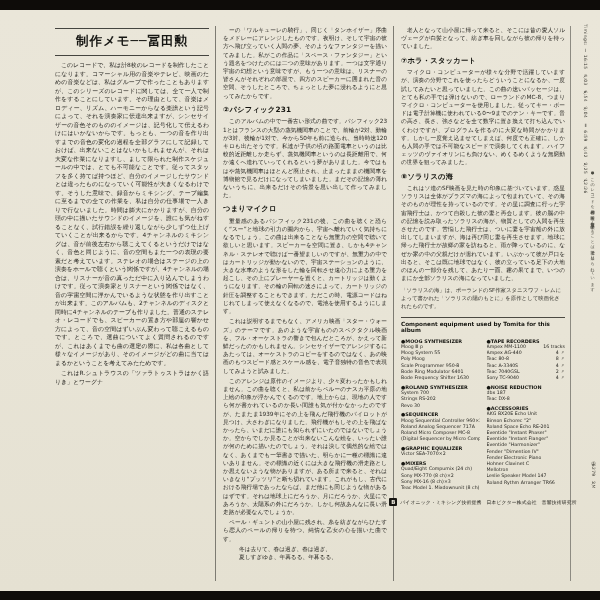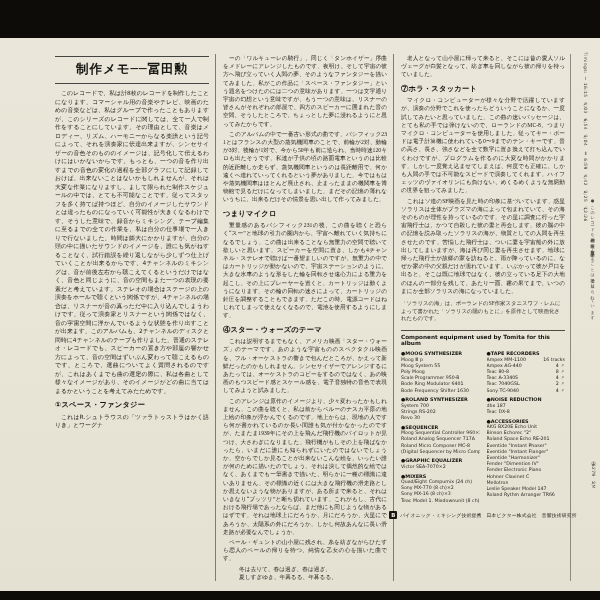--- a/index.html
+++ b/index.html
@@ -5,42 +5,41 @@
   html,body{margin:0;padding:0;}
   body{
     width:600px;height:600px;overflow:hidden;position:relative;
     background:#0e0c09;
     font-family:"DejaVu Sans",sans-serif;
     -webkit-font-smoothing:antialiased;
   }
   .paper{
     position:absolute;left:0;right:0;top:10px;bottom:9px;
     background:linear-gradient(180deg,#eae6d9 0%,#e8e4d6 55%,#e5e1d2 100%);
-    margin-top:28px;
   }
   .content{
     position:absolute;left:55px;top:16px;width:516px;bottom:10px;
     display:flex;color:#201f1b;
   }
   .col{box-sizing:border-box;}
   .col1{width:160px;padding-right:6px;}
   .col2{width:178px;border-left:1px solid #7d7b72;padding:0 6px 0 7px;}
   .col3{width:178px;border-left:1px solid #7d7b72;border-right:1px solid #8d8b82;padding:0 5px 0 7px;}
   .title{
     font-size:12.5px;font-weight:bold;text-align:center;letter-spacing:1px;
     border-top:1px solid #454540;border-bottom:1px solid #454540;
     padding:4px 0 5px;margin:2px 0 5px;color:#151512;
     font-family:"DejaVu Serif",serif;
   }
   .blocks{font-size:5.9px;line-height:1.44;}
   .b-p{margin:0 0 2px;text-align:justify;word-break:break-all;text-indent:6px;}
   .b-h{font-weight:bold;font-size:7.3px;margin:5px 0 2px;letter-spacing:.2px;color:#14140f;}
   .b-v{padding-left:16px;line-height:1.5;}
   .b-note{font-size:5.4px;margin-top:5px;line-height:1.4;word-break:break-all;color:#33322c;}
-  .col2 .blocks,.col3 .blocks{font-size:5.7px;font-family:Liberation Serif, serif;}
+  .col2 .blocks,.col3 .blocks{font-size:5.7px;}
   .equipment{margin-top:7px;border-top:1.5px solid #4c4a43;padding-top:3px;}
   .eq-header{font-weight:bold;font-size:5.7px;margin-bottom:2px;color:#14140f;}
   .eq-cols{display:flex;gap:7px;}
   .eq-col{flex:1;min-width:0;}
   .eq-cat{font-weight:bold;font-size:4.9px;margin-top:2.5px;line-height:1.3;color:#14140f;}
   .eq-item{font-size:4.7px;line-height:1.32;display:flex;justify-content:space-between;color:#2a2924;}
   .eq-item .nm{white-space:nowrap;overflow:hidden;}
   .eq-item .nt{white-space:nowrap;padding-left:3px;}
   .footer{display:flex;align-items:center;justify-content:center;gap:3px;margin-top:7px;}
   .logo{width:8px;height:8px;background:#161511;color:#e9e6da;font-size:5.5px;font-weight:bold;
@@ -56,45 +55,45 @@
 <body>
 
 <div class="paper">
 
   <div class="content">
 
     <div class="col col1">
       <div class="title">制作メモ──冨田勲</div>
       <div class="blocks">
           <div class="b-p">このレコードで、私は計8枚のレコードを制作したことになります。コマーシャル用の音楽やテレビ、映画のための音楽などは、私はグループで作ったこともありますが、このシリーズのレコードに関しては、全て一人で制作をすることにしています。その理由として、音楽はメロディー、リズム、ハーモニーからなる楽譜という記号によって、それを演奏家に伝達出来ますが、シンセサイザーの音色そのもののイメージは、記号化して伝えるわけにはいかないからです。もっとも、一つの音を作り出すまでの音色の変化の過程を全部グラフにして記録しておけば、出来ないことはないかもしれませんが、それは大変な作業になりますし、まして限られた制作スケジュールの中では、とても不可能なことです。従ってスタッフを多く持てば持つほど、自分のイメージしたサウンドとは違ったものになっていく可能性が大きくなるわけです。そうした意味で、録音からミキシング、テープ編集に至るまでの全ての作業を、私は自分の仕事場で一人きりで行ないました。時間は膨大にかかりますが、自分の頭の中に描いたサウンドのイメージを、誰にも気がねすることなく、試行錯誤を繰り返しながら少しずつ仕上げていくことが出来るからです。4チャンネルのミキシングは、音が前後左右から聴こえてくるというだけではなく、音色と同じように、音の空間もまた一つの表現の要素だと考えています。ステレオの場合はステージの上の演奏をホールで聴くという関係ですが、4チャンネルの場合は、リスナーが音の真っただ中に入り込んでしまうわけです。従って演奏家とリスナーという関係ではなく、音の宇宙空間に浮かんでいるような状態を作り出すことが出来ます。このアルバムも、2チャンネルのディスクと同時に4チャンネルのテープも作りました。普通のステレオ・レコードでも、スピーカーの置き方や部屋の響かせ方によって、音の空間はずいぶん変わって聴こえるものです。ところで、選曲についてよく質問されるのですが、これはあくまでも曲の選定の際に、私は各曲として様々なイメージがあり、そのイメージがどの曲に当てはまるかということを考えてみたためです。</div>
-          <div class="b-h">①スペース・ファンタジー</div>
           <div class="b-p">これはR.シュトラウスの「ツァラトゥストラはかく語りき」とワーグナ</div>
         </div>
     </div>
 
     <div class="col col2">
       <div class="blocks">
           <div class="b-p">ーの「ワルキューレの騎行」、同じく「タンホイザー」序曲をメドレーにアレンジしたものです。夜明け、そして宇宙の彼方へ飛び立っていく人間の夢、そのようなファンタジーを描いてみました。私がこの作品に「スペース・ファンタジー」という題名をつけたのには二つの意味があります。一つは文字通り宇宙の幻想という意味ですが、もう一つの意味は、リスナーの皆さんがそれぞれの部屋で、四方のスピーカーに囲まれた音の空間、そうしたところで、ちょっとした夢に浸れるようにと思ってみたからです。</div>
+          <div class="b-h">②パシフィック231</div>
           <div class="b-p">このアルバムの中で一番古い形式の曲です。パシフィック231とはフランスの大型の蒸気機関車のことで、前輪が2対、動輪が3対、後輪が1対で、今から50年も前に造られ、当時時速120キロも出たそうです。私達が子供の頃の路面電車というのは比較的近距離しか走らず、蒸気機関車というのは長距離用で、何か遠くへ連れていってくれるという夢がありました。今ではもはや蒸気機関車はほとんど廃止され、止まったままの機関車を博物館で見るだけになってしまいました。まだその記憶の薄れないうちに、出来るだけその情景を思い出して作ってみました。</div>
           <div class="b-h">つまりマイクロ</div>
           <div class="b-p">重量感のあるパシフィック231の後、この曲を聴くと恐らく“スー”と地球の引力の圏内から、宇宙へ離れていく気持ちになるでしょう。この曲は出来ることなら無重力の空間で聴いて欲しいと思います。スピーカーを空間に置き、しかも4チャンネル・ステレオで聴けば一番望ましいのですが、無重力の中ではカートリッジが動かないので、宇宙ステーションのように、大きな水車のような形をした輪を回転させ遠心力による重力を起こし、その上にプレーヤーを置くと、カートリッジは動くようになります。その輪の回転の速さによって、カートリッジの針圧を調整することもできます。ただこの時、電源コードはねじれてしまって使えなくなるので、電池を使用するようにします。</div>
-          <div class="b-h">④スター・ウォーズのテーマ</div>
           <div class="b-p">これは説明するまでもなく、アメリカ映画「スター・ウォーズ」のテーマです。あのような宇宙もののスペクタクル映画を、フル・オーケストラの響きで包んだところが、かえって新鮮だったのかもしれません。シンセサイザーでアレンジするにあたっては、オーケストラのコピーをするのではなく、あの映画のもつスピード感とスケール感を、電子音独特の音色で表現してみようと試みました。</div>
           <div class="b-p">このアレンジは原作のイメージより、少々変わったかもしれません。この曲を聴くと、私は前からペルーのナスカ平原の地上絵の印象が浮かんでくるのです。地上からは、現地の人ですら何が書かれているのか長い間誰も気が付かなかったのですが、たまたま1939年にその上を飛んだ飛行機のパイロットが見つけ、大さわぎになりました。飛行機がもしその上を飛ばなかったら、いまだに誰にも知られずにいたのではないでしょうか。空からでしか見ることが出来ないこんな絵を、いったい誰が何のために描いたのでしょう。それは決して偶然的な絵ではなく、あくまでも一筆書きで描いた、明らかに一種の標識に違いありません。その標識の近くには大きな飛行機の滑走路としか思えないような物がありますが、ある所まで来ると、それはいきなり“プッツリ”と断ち切れています。これがもし、古代における飛行場であったならば、まだ他にも同じような物があるはずです。それは地球上にだろうか、月にだろうか、火星にであろうか、太陽系の外にだろうか。しかし何故あんなに長い滑走路が必要なんでしょうか。</div>
           <div class="b-p">ペール・ギュントの山小屋に残され、糸を紡ぎながらひたすら恋人のペールの帰りを待つ、純情な乙女の心を描いた曲です。</div>
           <div class="b-v">冬は去りて、春は過ぎ、春は過ぎ、</div>
           <div class="b-v">夏しすぎゆき、年暮るる、年暮るる、</div>
         </div>
     </div>
 
     <div class="col col3">
       <div class="blocks">
           <div class="b-p">老人となって山小屋に帰って来ると、そこには昔の愛人ソルヴェーグが白髪となって、紡ぎ車を回しながら彼の帰りを待っていました。</div>
           <div class="b-h">⑦ホラ・スタッカート</div>
           <div class="b-p">マイクロ・コンピューターが様々な分野で活躍していますが、演奏の分野でこれを使ったらどういうことになるか、一度試してみたいと思っていました。この曲の速いパッセージは、とても私の手では弾けないので、ローランドのMC-8、つまりマイクロ・コンピューターを使用しました。従ってキー・ボードは電子計算機に使われている0〜9までのテン・キーです。音の高さ、長さ、強さなどを全て数字に置き換えて打ち込んでいくわけですが、プログラムを作るのに大変な時間がかかります。しかし一度覚え込ませてしまえば、何度でも正確に、しかも人間の手では不可能なスピードで演奏してくれます。ハイフェッツのヴァイオリンにも負けない、めくるめくような無窮動の世界を狙ってみました。</div>
+          <div class="b-h">⑧ソラリスの海</div>
           <div class="b-p">これはソ連のSF映画を見た時の印象に基づいています。惑星ソラリスは全体がプラズマの海によって包まれていて、その海そのものが理性を持っているのです。その星に調査に行った宇宙飛行士は、かつて自殺した彼の妻と再会します。彼の脳の中の記憶を読み取ったソラリスの海が、物質としての人間を再生させたのです。苦悩した飛行士は、ついに妻を宇宙船の外に放出してしまいますが、海は再び同じ妻を再生させます。地球に帰った飛行士が故郷の家を訪ねると、雨が降っているのに、なぜか家の中の父親だけが濡れています。いぶかって彼が戸口を出ると、そこは既に地球ではなく、彼の立っている足下の大地のほんの一部分を残して、あたり一面、霧の果てまで、いつのまにか全部ソラリスの海になっていました。</div>
           <div class="b-note">「ソラリスの海」は、ポーランドのSF作家スタニスワフ・レムによって書かれた「ソラリスの陽のもとに」を原作として映画化されたものです。</div>
         </div>
 
       <div class="equipment">
         <div class="eq-header">Component equipment used by Tomita for this album</div>
         <div class="eq-cols">
           <div class="eq-col">
               <div class="eq-cat">●MOOG SYNTHESIZER</div>
               <div class="eq-item">

